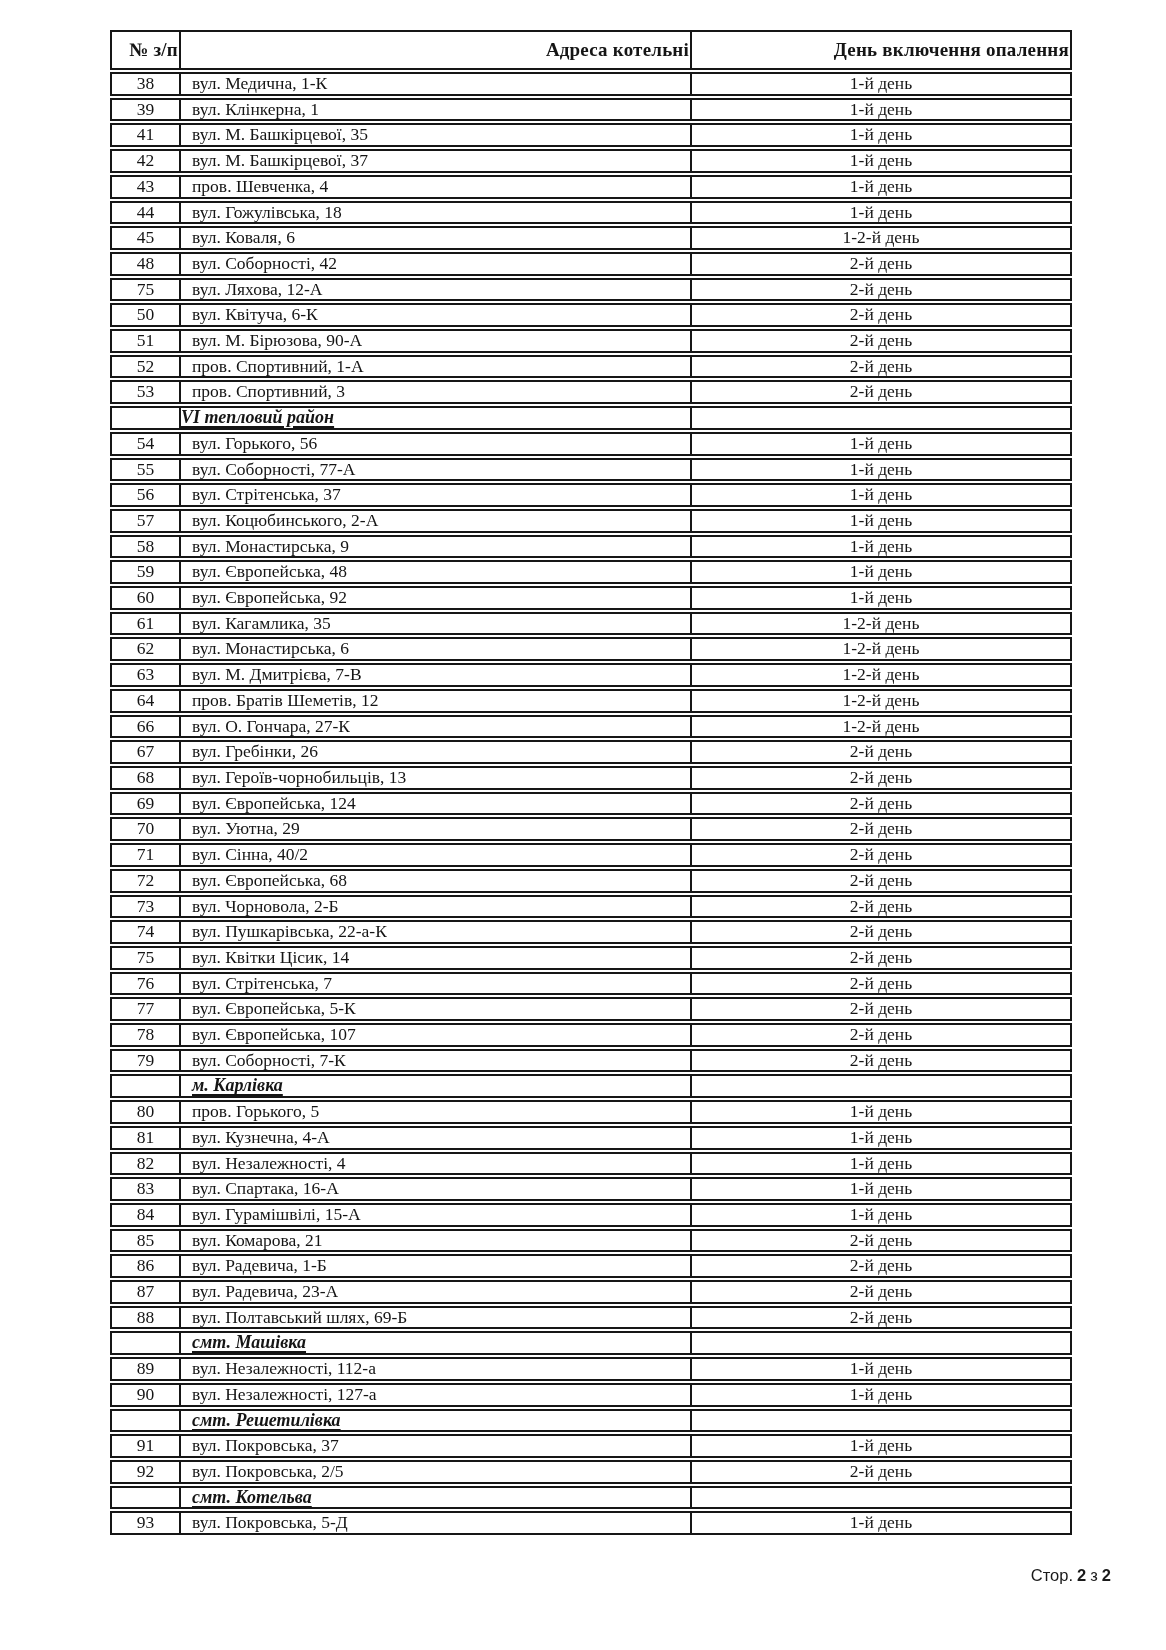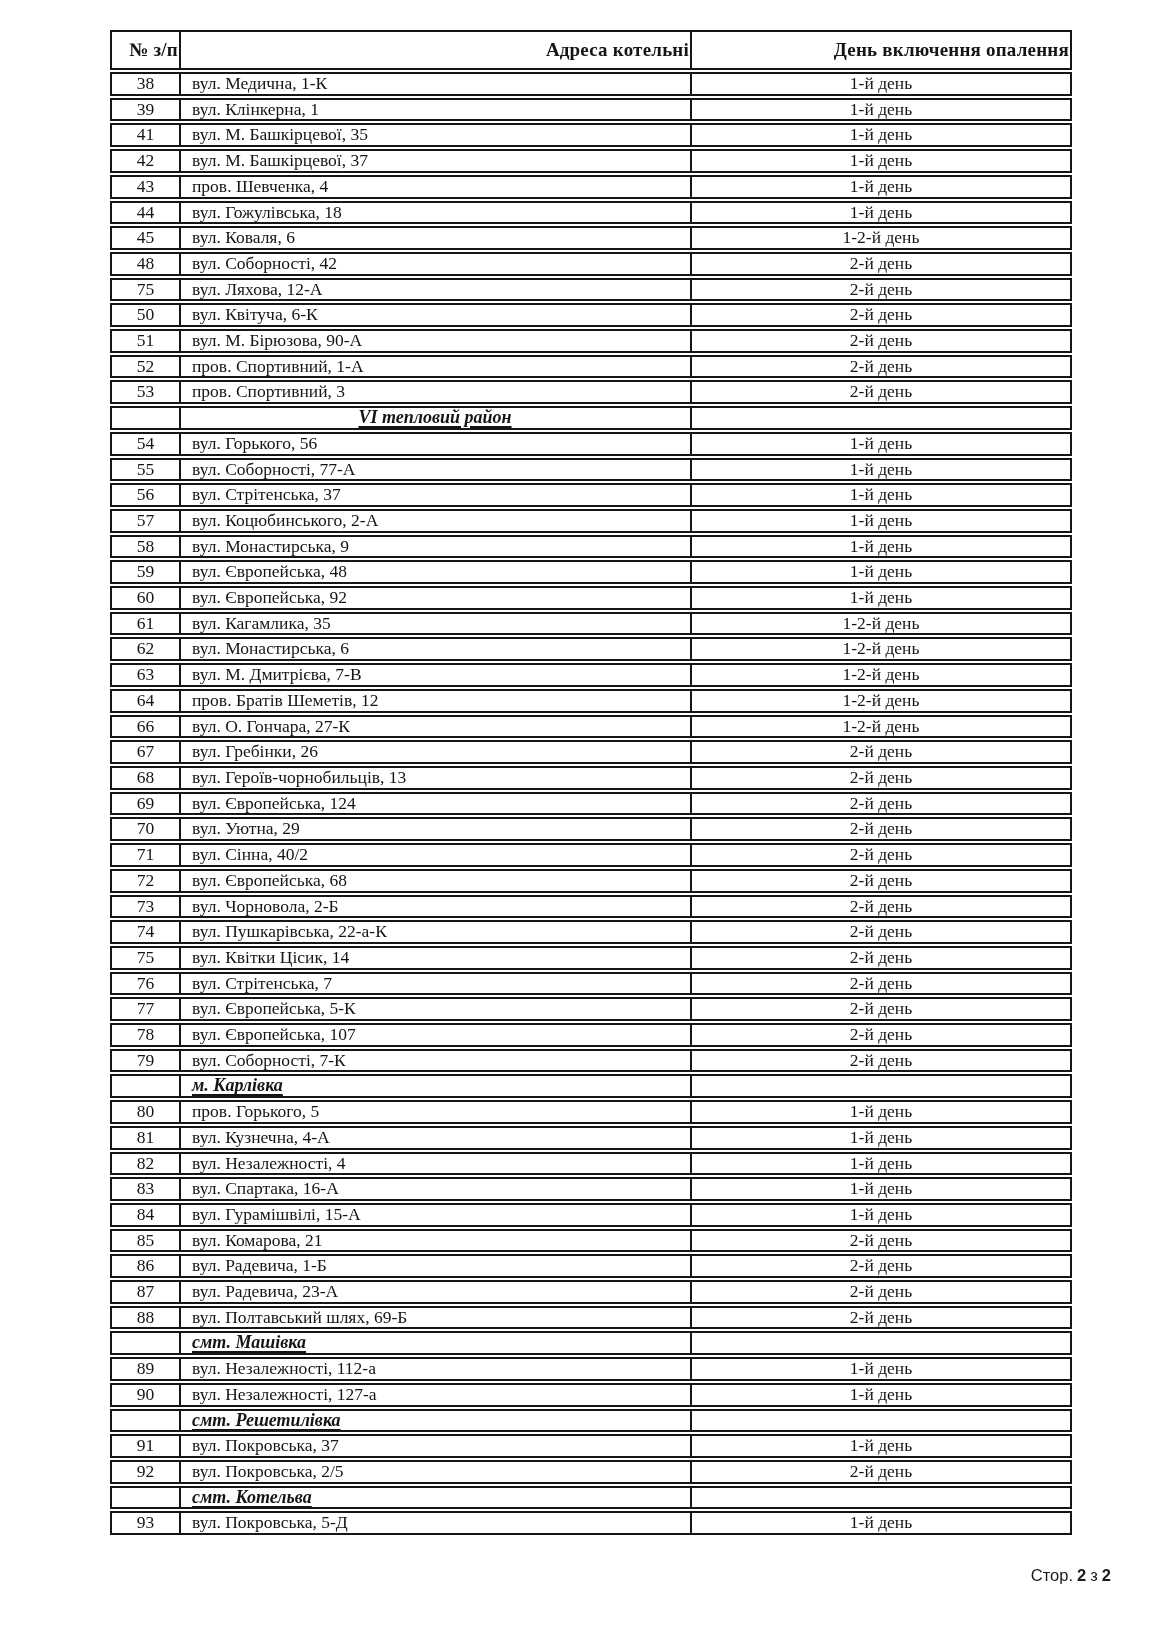--- a/index.html
+++ b/index.html
@@ -53,21 +53,21 @@
   td {
     height: 17.7px;
     line-height: 17.7px;
     font-size: 17.5px;
     vertical-align: middle;
   }
   td.c-num { text-align: center; }
   td.c-addr { text-align: left; padding-left: 11px; }
   td.c-day { text-align: center; }
 
-  td.c-addr.sect-center { text-align: center; padding-left: 0; }
+  td.c-addr.sect-center { text-align: left; padding-left: 0; }
   .section-label {
     font-weight: bold;
     font-style: italic;
     font-size: 18px;
     text-decoration: underline;
     text-decoration-thickness: 2px;
     text-underline-offset: 3px;
   }
 
   .footer {

